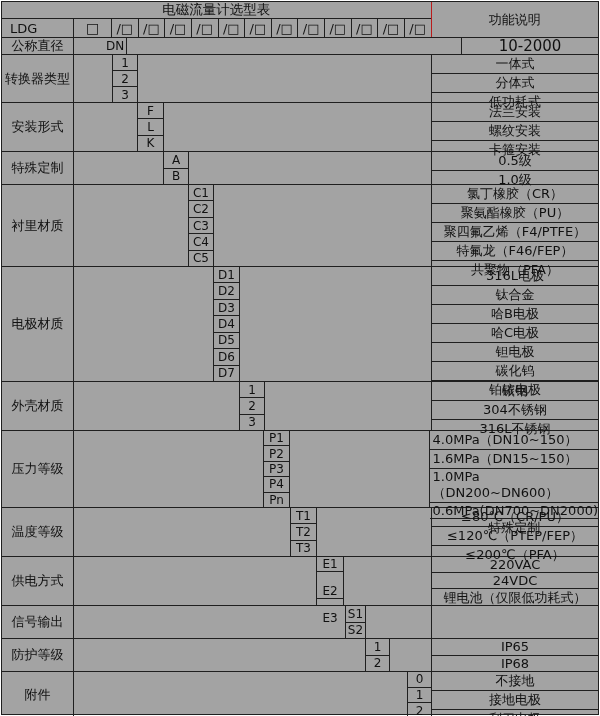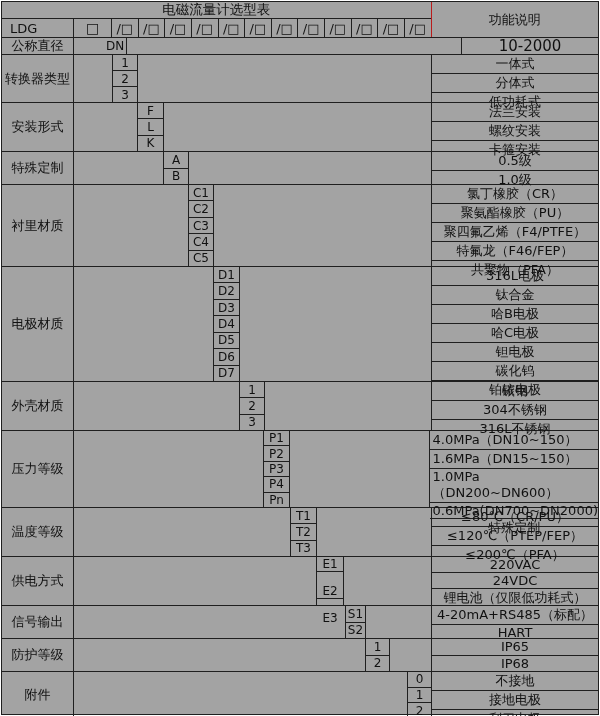--- a/index.html
+++ b/index.html
@@ -238,24 +238,20 @@
         </div>
       </div>
       <div class="section" style="height: 33px;">
         <div class="w-label cc">信号输出</div>
         <div class="lspace" style="width: 272px;"></div>
         <div class="codecol" style="width: 20px;">
           <div class="code-row">S1</div>
           <div class="code-row">S2</div>
         </div>
         <div class="rspace" style="width: 66px;"></div>
-        <div class="desccol">
-          <div class="desc-row">4-20mA+RS485（标配）</div>
-          <div class="desc-row">HART</div>
-        </div>
       </div>
       <div class="section" style="height: 33px; text-align: center;">
         <div class="w-label cc">防护等级</div>
         <div class="lspace" style="width: 292px;"></div>
         <div class="codecol" style="width: 24px;">
           <div class="code-row">1</div>
           <div class="code-row">2</div>
         </div>
         <div class="rspace" style="width: 42px;"></div>
         <div class="desccol">

